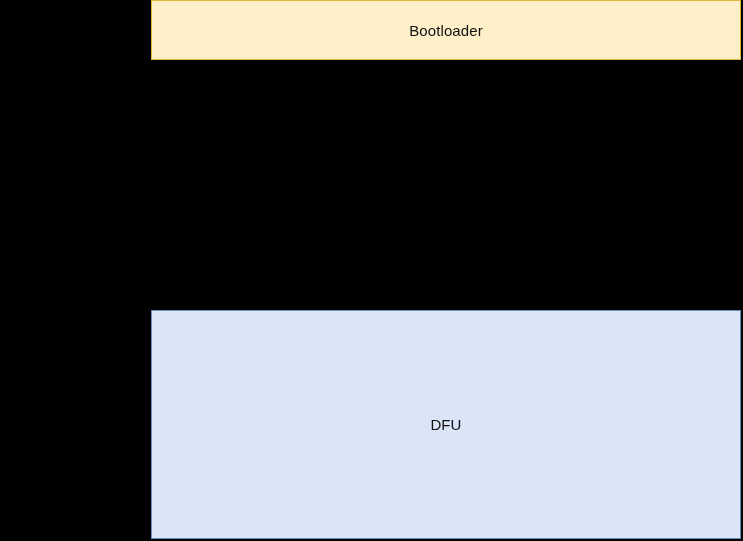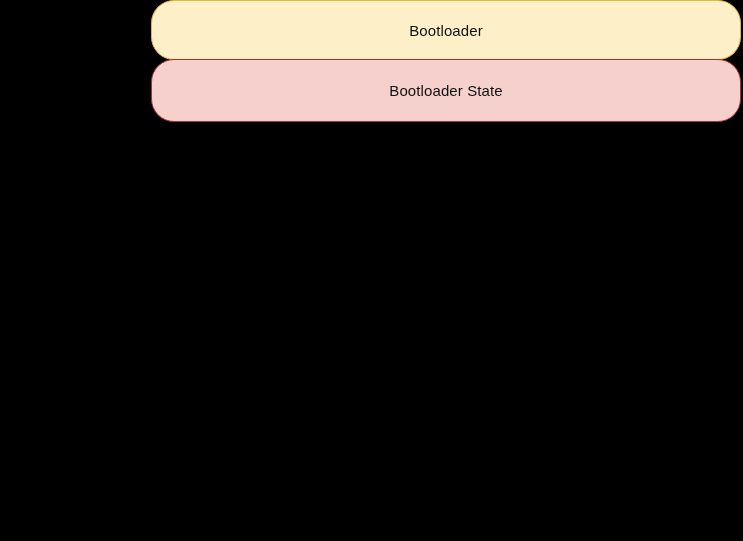--- a/index.html
+++ b/index.html
@@ -44,21 +44,20 @@
   .band {
     position: absolute;
     left: 0;
     box-sizing: border-box;
     display: flex;
     align-items: center;
     justify-content: center;
     width: 590px;
     border-style: solid;
     border-width: 1px;
-    border-radius: 23px;
   }
 
   .band-label {
     font-size: 15px;
     line-height: 1;
     color: #111111;
     letter-spacing: 0.1px;
     text-align: center;
     white-space: nowrap;
     -webkit-font-smoothing: antialiased;
@@ -96,20 +95,20 @@
 <div id="canvas">
 
   <div class="gutter"></div>
 
   <div class="band-stack">
 
     <div class="band" id="band-bootloader">
       <span class="band-label">Bootloader</span>
     </div>
 
-    <div class="band" id="band-bootloader-state">
-      <span class="band-label">Bootloader State</span>
-    </div>
 
 
+    <div class="band" id="band-dfu">
+      <span class="band-label">DFU</span>
+    </div>
 
   </div>
 </div>
 
 </body></html>

